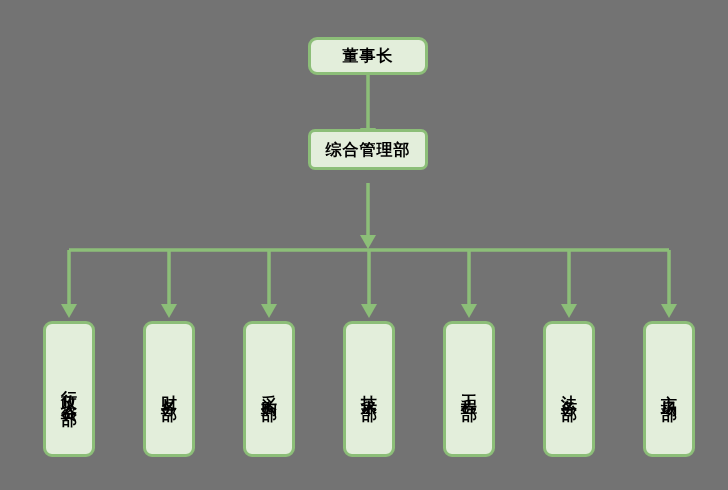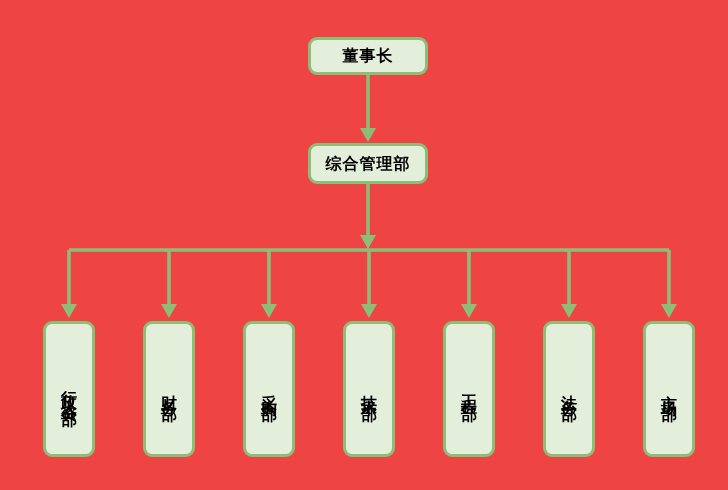--- a/index.html
+++ b/index.html
@@ -5,21 +5,21 @@
   html, body {
     margin: 0;
     padding: 0;
     background: #ffffff;
     font-family: "DejaVu Sans", "Liberation Sans", sans-serif;
   }
   .canvas {
     position: relative;
     width: 728px;
     height: 490px;
-    background: #ef4444;
+    background: #737373;
     overflow: hidden;
   }
   .connectors {
     position: absolute;
     left: 0;
     top: 0;
     width: 728px;
     height: 490px;
   }
   .node {
@@ -35,22 +35,22 @@
     font-weight: bold;
     font-size: 16px;
     letter-spacing: 1px;
     line-height: 1;
   }
   .node-top {
     left: 308px; top: 37px;
     width: 120px; height: 38px;
   }
   .node-mid {
-    left: 308px; top: 143px;
-    width: 120px; height: 41px;
+    left: 308px; top: 129px;
+    width: 120px; height: 41px; border-radius: 7px;
   }
   .node-dept {
     top: 321px;
     width: 52px; height: 136px;
     writing-mode: vertical-lr;
     text-orientation: upright;
     letter-spacing: 5px;
     font-size: 16px;
   }
   .d0 { left: 43px;  }

